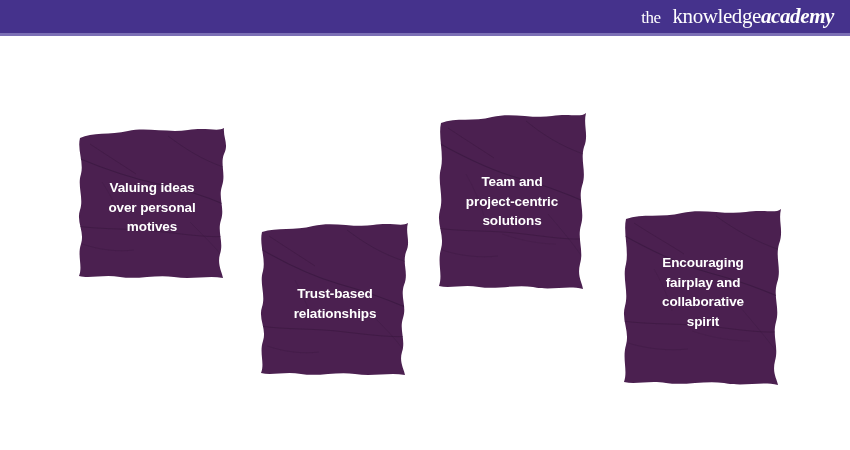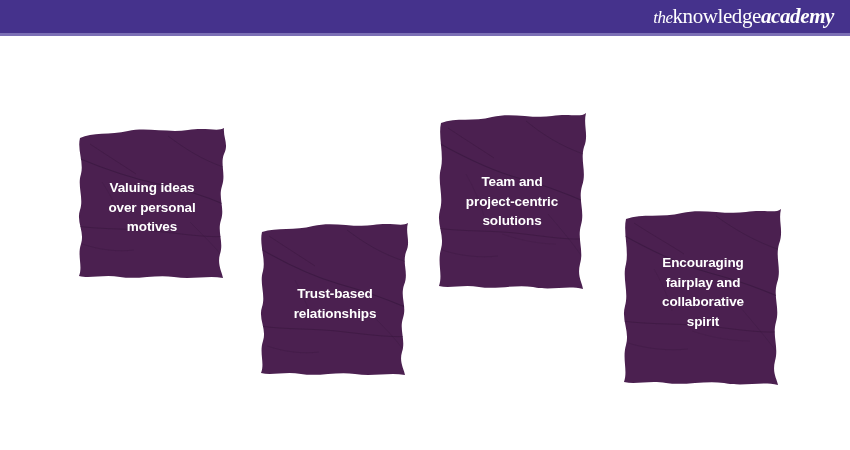--- a/index.html
+++ b/index.html
@@ -35,27 +35,27 @@
     right: 16px;
     top: 3px;
     color: #ffffff;
     font-family: "Liberation Serif", serif;
     font-size: 21px;
     line-height: 27px;
     letter-spacing: 0px;
     white-space: nowrap;
   }
   #brand-logo .lg-the {
-    font-style: italic;
     font-size: 17px;
     letter-spacing: -0.5px;
   }
   #brand-logo .lg-knowledge {
     font-weight: 400;
     letter-spacing: -0.4px;
+    margin-left: 12px;
   }
   #brand-logo .lg-academy {
     font-weight: 700;
     letter-spacing: -0.4px;
     font-style: italic;
   }
 
   
   #cards-area {
     position: absolute;

